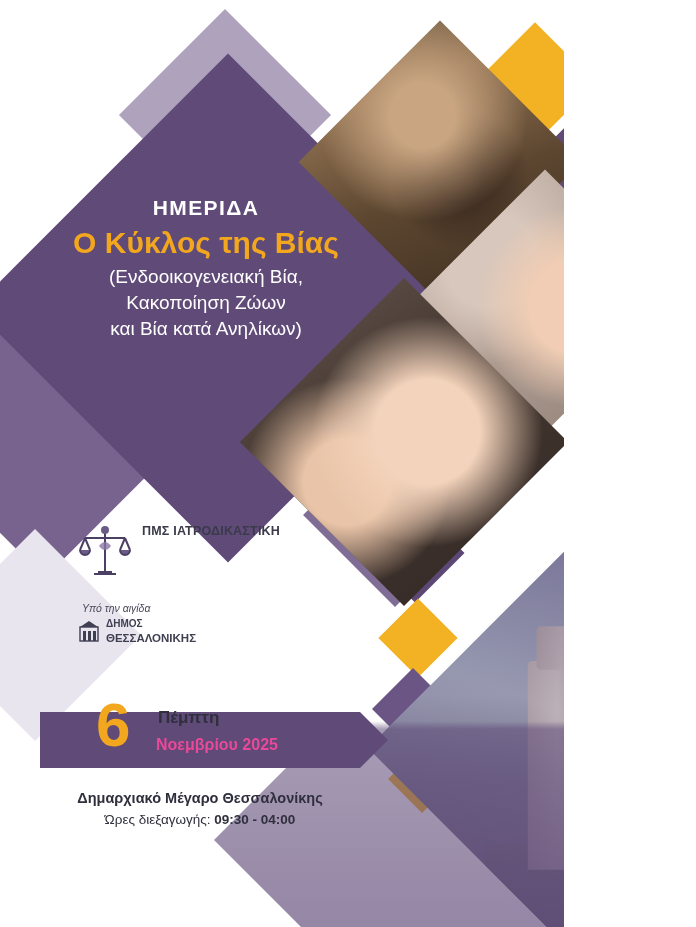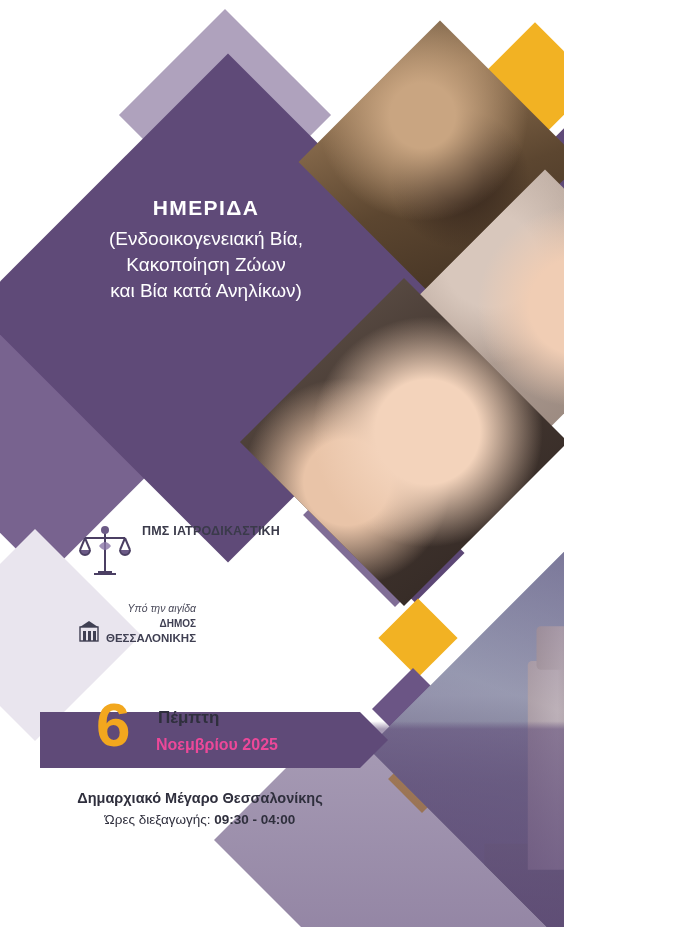--- a/index.html
+++ b/index.html
@@ -278,21 +278,20 @@
     color: #3a3a4a;
     line-height: 1.55;
     letter-spacing: 0.2px;
   }
 
   .aegis-block {
     position: absolute;
     left: 78px;
     top: 602px;
     z-index: 7;
-    text-align: right;
   }
   .aegis-label {
     font-size: 10.5px;
     color: #4a4a5a;
     font-style: italic;
     margin-bottom: 4px;
     margin-left: 4px;
   }
   .city-row {
     display: flex;
@@ -416,20 +415,21 @@
       <div class="tower-base"></div>
       <div class="tower-shape"></div>
       <div class="tower-top"></div>
       <div class="tower-overlay-purple"></div>
     </div>
   </div>
   <div class="band-purple"></div>
 
   <div class="title-block">
     <div class="kicker">ΗΜΕΡΙΔΑ</div>
+    <div class="headline">Ο Κύκλος της Βίας</div>
     <div class="subtitle">(Ενδοοικογενειακή Βία,</div>
     <div class="subtitle">Κακοποίηση Ζώων</div>
     <div class="subtitle">και Βία κατά Ανηλίκων)</div>
   </div>
 
   <div class="org-block">
     <div class="scale-icon">
       <svg width="54" height="62" viewBox="0 0 54 62" xmlns="http://www.w3.org/2000/svg">
         <g stroke="#4b3f63" stroke-width="2" fill="none">
           <line x1="27" y1="10" x2="27" y2="50"></line>

